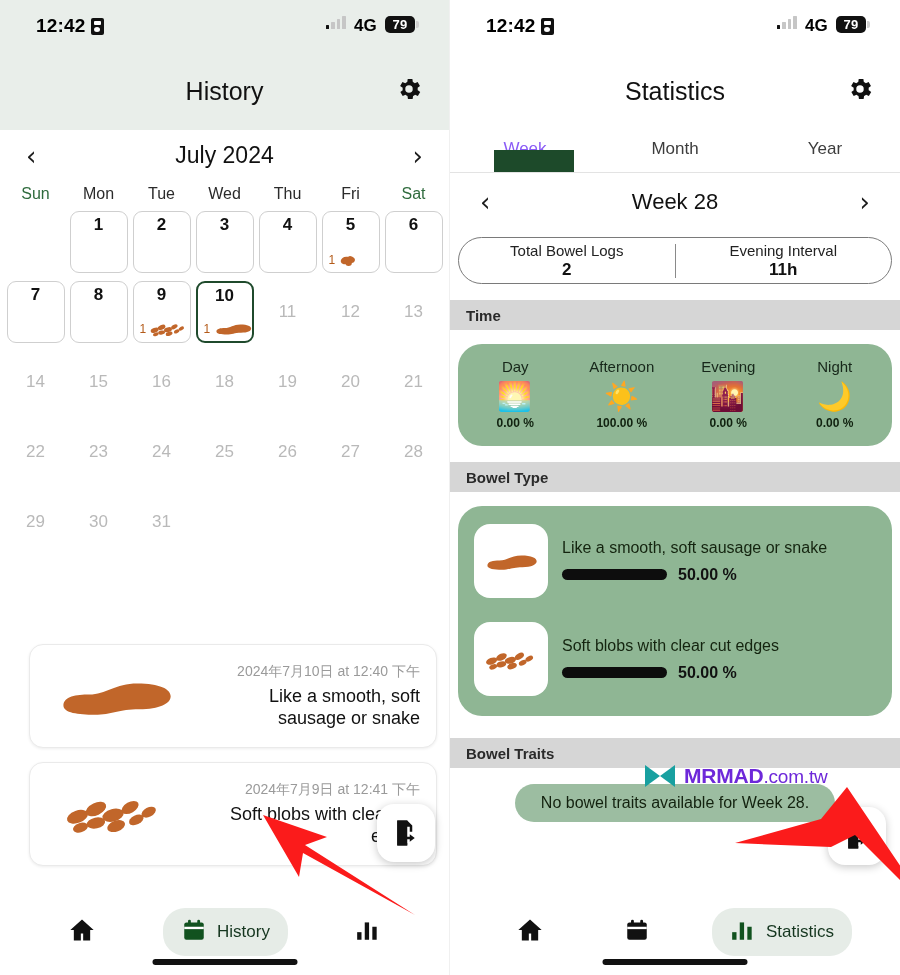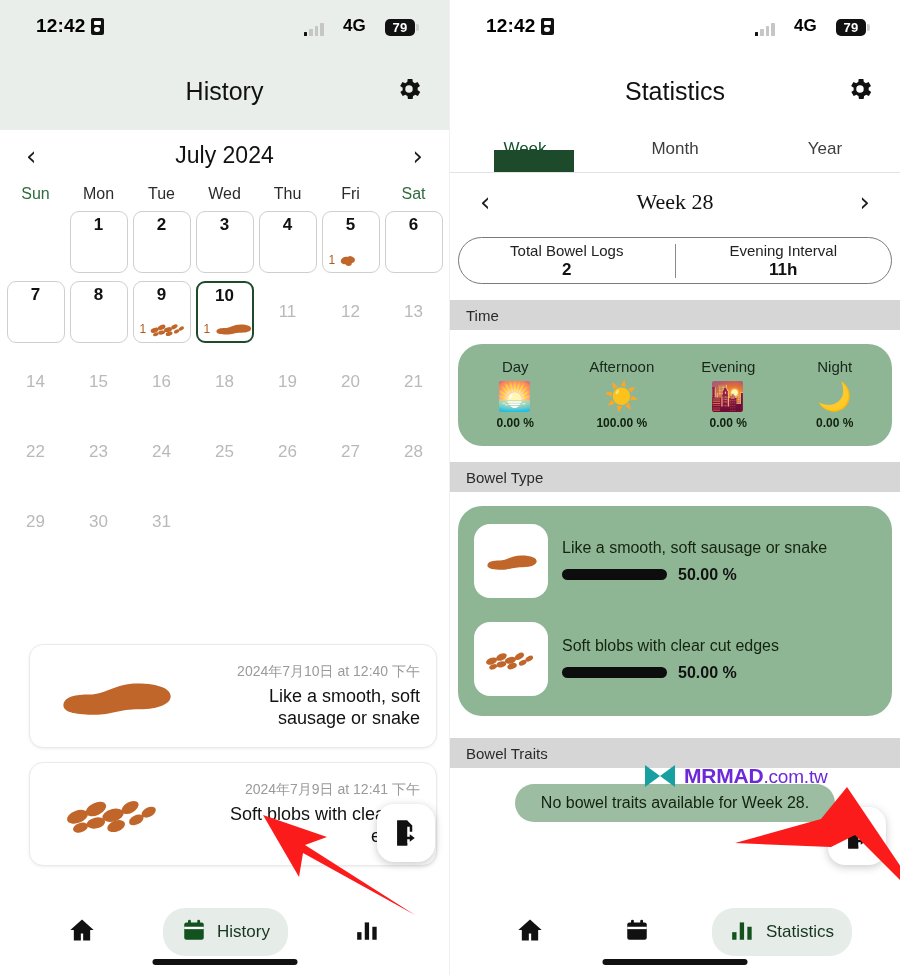--- a/index.html
+++ b/index.html
@@ -12,21 +12,21 @@
   .phone { width:450px; height:975px; position:relative; background:#fff; overflow:hidden; }
   .phone.left { border-right:1px solid #f0f0f0; }
 
   
   .statusbar {
     height:52px; display:flex; align-items:center;
     justify-content:space-between; padding:0 30px 0 36px;
     font-size:19px; font-weight:bold; color:#000; letter-spacing:.2px;
   }
   .sb-left { display:flex; align-items:center; gap:5px; }
-  .sb-right { display:flex; align-items:flex-end; gap:19px; }
+  .sb-right { display:flex; align-items:flex-start; gap:8px; }
   .rec-icon {
     width:13px; height:17px; background:#111; border-radius:2px;
     position:relative;
   }
   .rec-icon::after{
     content:""; position:absolute; left:3px; top:3px;
     width:7px; height:4px; background:#fff; border-radius:1px;
   }
   .rec-icon::before{
     content:""; position:absolute; left:3.5px; top:9px;
@@ -107,38 +107,38 @@
   .tab.active { background:#e6ece7; }
   .tab .lbl { font-size:17px; color:#15361f; }
   .home-ind {
     position:absolute; bottom:10px; left:50%; transform:translateX(-50%);
     width:145px; height:6px; background:#111; border-radius:3px;
   }
 
   
   .seg { display:flex; border-bottom:1px solid #e3e3e3; position:relative; }
   .seg div { flex:1; text-align:center; padding:9px 0 13px 0; font-size:17px; color:#3d3d3d; cursor:pointer; }
-  .seg div.sel { color:#14532d; }
+  .seg div.sel { color:#8b5cf6; }
   .seg .ind { position:absolute; bottom:0; height:3px; background:#1d4a2a; width:80px; left:44px; }
 
   .week-row { display:flex; align-items:center; justify-content:space-between; padding:16px 30px; }
-  .week-label { font-size:22px; color:#111;font-family:Liberation Serif, serif; }
+  .week-label { font-size:22px; color:#111; }
 
   .sumcard {
     margin:6px 8px 0 8px; border:1px solid #7a7a7a; border-radius:26px;
     height:47px; display:flex; align-items:center;
   }
   .sumcell { flex:1; text-align:center; }
   .sumcell .k { font-size:15px; color:#222; }
   .sumcell .v { font-size:17px; color:#111; font-weight:bold; margin-top:1px; }
   .sumdiv { width:1px; height:34px; background:#8a8a8a; }
 
   .sechead {
     background:#d6d6d6; height:30px; display:flex; align-items:center;
-    padding-left:16px; font-size:15px; color:#2a2a2a; margin-top:16px;
+    padding-left:16px; font-size:15px; color:#2a2a2a; margin-top:16px;font-weight:bold;
   }
   .greencard { background:#8fb694; border-radius:24px; margin:14px 8px 0 8px; }
 
   .timegrid { display:flex; padding:14px 4px 16px 4px; }
   .timecol { flex:1; text-align:center; }
   .timecol .t { font-size:15px; color:#17271a; }
   .timecol .e { font-size:28px; line-height:1.25; margin:4px 0 2px 0; }
   .timecol .p { font-size:12px; color:#10210f; font-weight:bold; }
 
   .typerow { display:flex; align-items:center; gap:14px; padding:12px 16px; }

